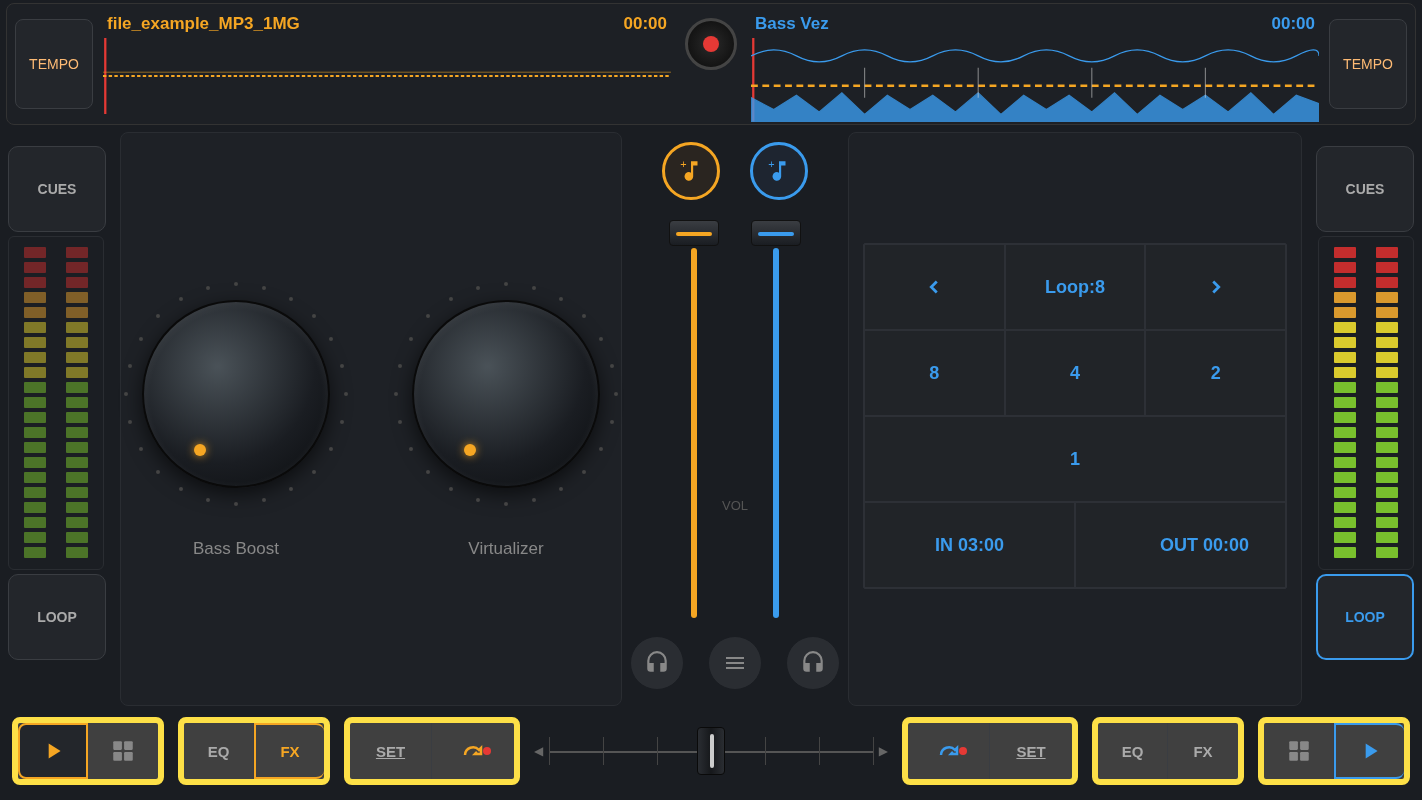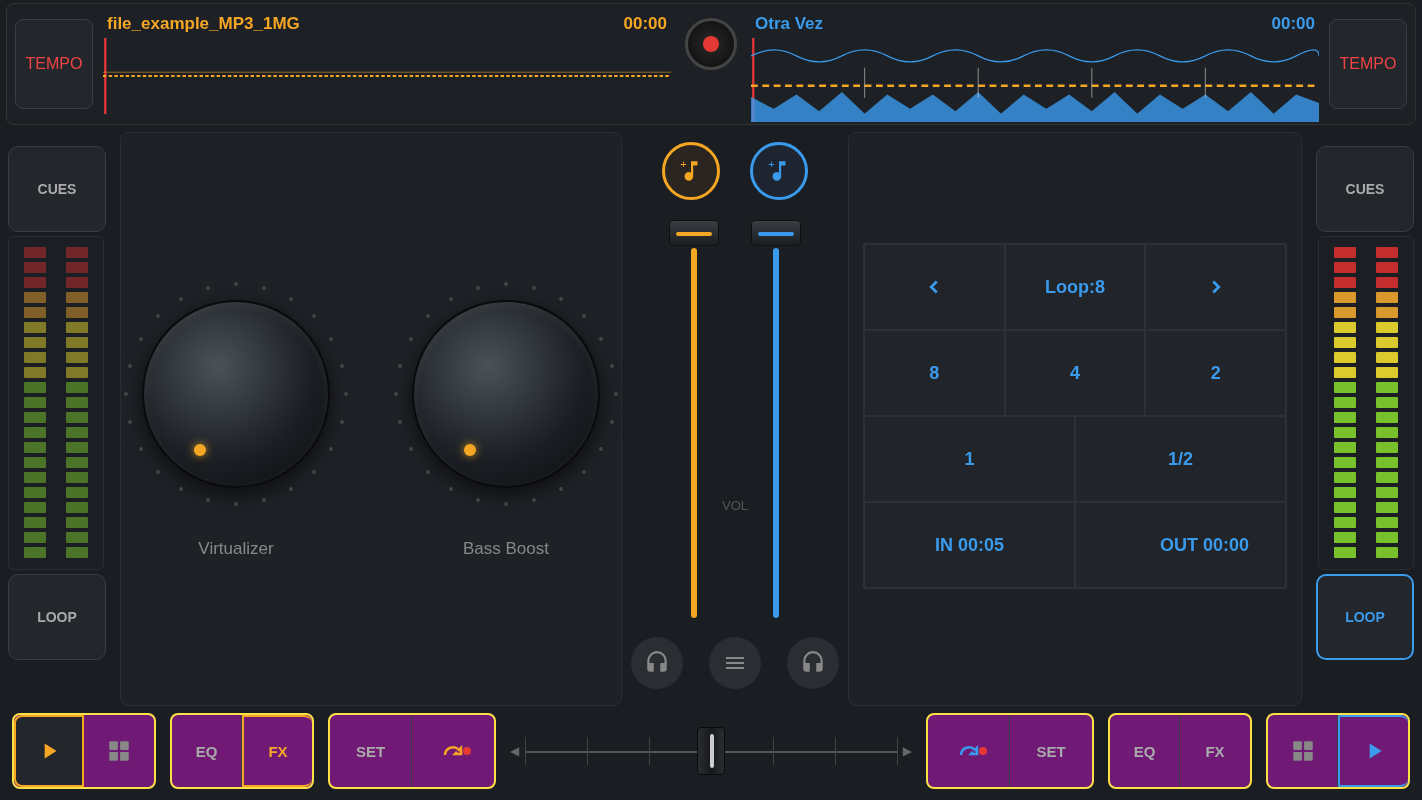--- a/index.html
+++ b/index.html
@@ -22,22 +22,22 @@
     border-radius: 8px;
     margin: 3px 6px;
     background: #1d2025;
   }
   .tempo-btn {
     width: 78px;
     height: 90px;
     border: 1px solid #3a3d42;
     border-radius: 8px;
     background: #23262b;
-    color: #ef4444;
-    font-size: 16px;
+    color: #fdba74;
+    font-size: 14px;
     font-weight: 500;
     display: flex;
     align-items: center;
     justify-content: center;
     cursor: pointer;
   }
   .track-display {
     flex: 1;
     height: 100px;
     margin: 0 10px;
@@ -328,43 +328,43 @@
   
   .bottom-bar {
     height: 82px;
     display: flex;
     align-items: center;
     padding: 0 12px;
     gap: 14px;
   }
   .btn-group {
     display: flex;
-    border: 2px solid #fde047;
+    border: 6px solid #fde047;
     border-radius: 8px;
     overflow: hidden;
-    height: 76px;
-    background: #701a75;
+    height: 68px;
+    background: #404040;
   }
   .btn-group .bb-btn {
     width: 70px;
     display: flex;
     align-items: center;
     justify-content: center;
     cursor: pointer;
     color: #aaa;
     font-size: 15px;
     font-weight: 600;
     border-right: 1px solid #3a3d42;
     position:relative;
   }
   .btn-group .bb-btn:last-child { border-right: none; }
   .bb-btn.play-orange { background: #23262b; border:2px solid #f5a623; border-radius:8px 0 0 8px; }
   .bb-btn.play-blue { border:2px solid #3a9bed; border-radius:0 8px 8px 0; }
   .bb-btn.active-orange { border:2px solid #f5a623; border-radius:0 8px 8px 0;}
-  .bb-btn.set { width: 82px; }
+  .bb-btn.set { width: 82px; text-decoration: underline; }
   .bb-btn.rec { width: 82px; }
 
   .crossfader-container {
     flex: 1;
     height: 54px;
     display: flex;
     align-items: center;
     gap: 6px;
     position: relative;
   }
@@ -430,21 +430,21 @@
       </svg>
     </div>
   </div>
 
   <div class="record-btn">
     <div class="record-dot"></div>
   </div>
 
   <div class="track-display">
     <div class="track-header blue">
-      <span>Otra Vez</span>
+      <span>Bass Vez</span>
       <span>00:00</span>
     </div>
     <div class="waveform">
       <svg class="wave-svg" viewBox="0 0 500 70" preserveAspectRatio="none">
         <line x1="2" y1="0" x2="2" y2="70" stroke="#e53935" stroke-width="2"></line>
         <g stroke="#3a9bed" stroke-width="1">
           <path d="M0 15 Q 20 5 40 15 T 80 15 T 120 15 T 160 15 T 200 15 T 240 15 T 280 15 T 320 15 T 360 15 T 400 15 T 440 15 T 480 15 T 500 15" fill="none"></path>
         </g>
         <g stroke="#f5a623" stroke-width="2">
           <path d="M0 40 L 500 40" stroke-dasharray="6 4"></path>
@@ -545,21 +545,21 @@
             <div class="knob-tick" style="left: 35.2183px; top: 190.782px;"></div>
             <div class="knob-tick" style="left: 17.7372px; top: 168px;"></div>
             <div class="knob-tick" style="left: 6.74816px; top: 141.47px;"></div>
             <div class="knob-tick" style="left: 3px; top: 113px;"></div>
             <div class="knob-tick" style="left: 6.74816px; top: 84.5299px;"></div>
             <div class="knob-tick" style="left: 17.7372px; top: 58px;"></div>
             <div class="knob-tick" style="left: 35.2183px; top: 35.2183px;"></div>
             <div class="knob-tick" style="left: 58px; top: 17.7372px;"></div>
             <div class="knob-tick" style="left: 84.5299px; top: 6.74816px;"></div>
           </div>
-        <div class="knob-label">Virtualizer</div>
+        <div class="knob-label">Bass Boost</div>
       </div>
       <div class="knob-group">
         <div class="knob-tick-ring">
           <div class="knob">
               <div class="knob-indicator"></div>
             </div>
         <div class="knob-tick" style="left: 113px; top: 3px;"></div>
             <div class="knob-tick" style="left: 141.47px; top: 6.74816px;"></div>
             <div class="knob-tick" style="left: 168px; top: 17.7372px;"></div>
             <div class="knob-tick" style="left: 190.782px; top: 35.2183px;"></div>
@@ -577,21 +577,21 @@
             <div class="knob-tick" style="left: 35.2183px; top: 190.782px;"></div>
             <div class="knob-tick" style="left: 17.7372px; top: 168px;"></div>
             <div class="knob-tick" style="left: 6.74816px; top: 141.47px;"></div>
             <div class="knob-tick" style="left: 3px; top: 113px;"></div>
             <div class="knob-tick" style="left: 6.74816px; top: 84.5299px;"></div>
             <div class="knob-tick" style="left: 17.7372px; top: 58px;"></div>
             <div class="knob-tick" style="left: 35.2183px; top: 35.2183px;"></div>
             <div class="knob-tick" style="left: 58px; top: 17.7372px;"></div>
             <div class="knob-tick" style="left: 84.5299px; top: 6.74816px;"></div>
           </div>
-        <div class="knob-label">Bass Boost</div>
+        <div class="knob-label">Virtualizer</div>
       </div>
     </div>
   </div>
 
   <div class="center-mixer">
     <div class="music-btns">
       <div class="music-btn orange">
         <svg class="note-icon" viewBox="0 0 24 24">
             <path fill="#f5a623" d="M12 3v10.55A4 4 0 1 0 14 17V7h4V3h-6z"></path>
             <text x="2" y="9" fill="#f5a623" font-size="10">+</text>
@@ -652,24 +652,23 @@
               </svg>
           </div>
         </div>
         <div class="loop-row">
           <div class="loop-cell">8</div>
           <div class="loop-cell">4</div>
           <div class="loop-cell">2</div>
         </div>
         <div class="loop-row">
           <div class="loop-cell">1</div>
-          <div class="loop-cell">1/2</div>
         </div>
         <div class="loop-row bottom">
-          <div class="loop-cell loop-in">IN 00:05</div>
+          <div class="loop-cell loop-in">IN 03:00</div>
           <div class="loop-cell loop-out">OUT 00:00</div>
         </div>
       </div>
     </div>
   </div>
 
   <div class="side-col" style="align-items:flex-end">
     <div class="side-btn">CUES</div>
     <div class="vu-meter vu-right">
       <div class="vu-col">

